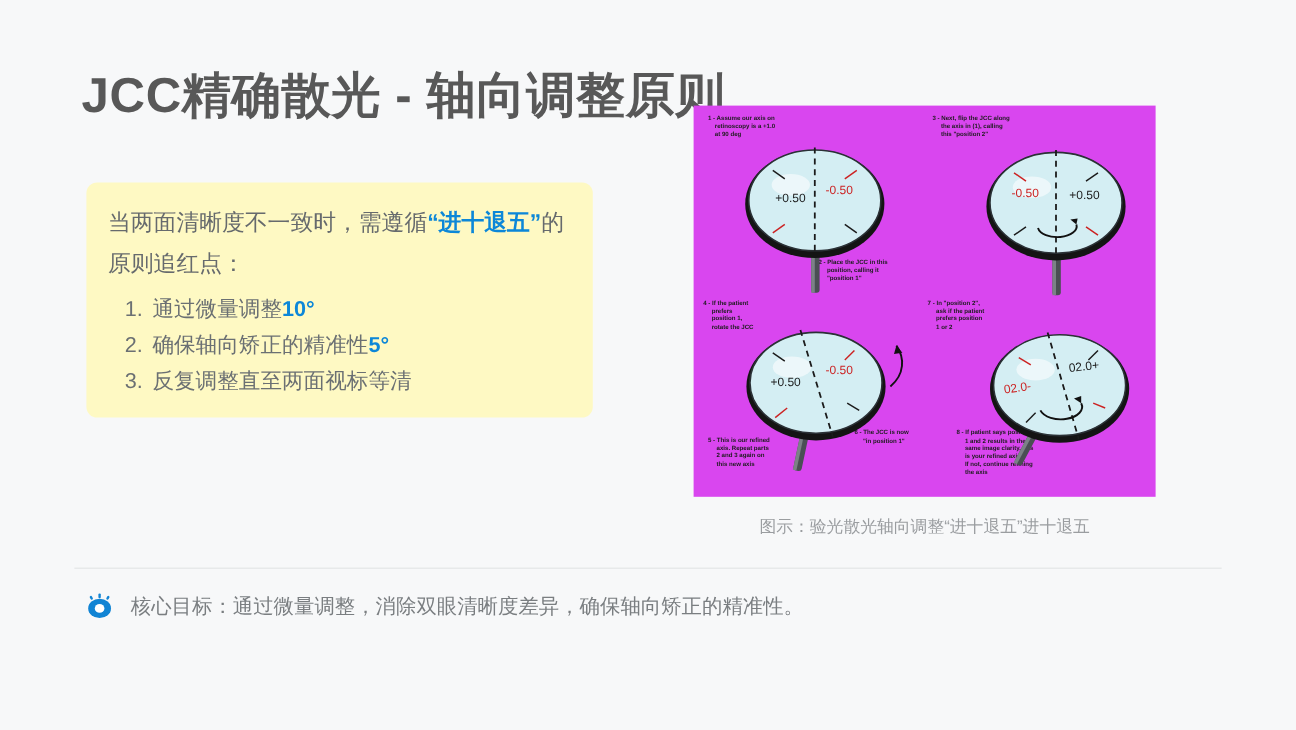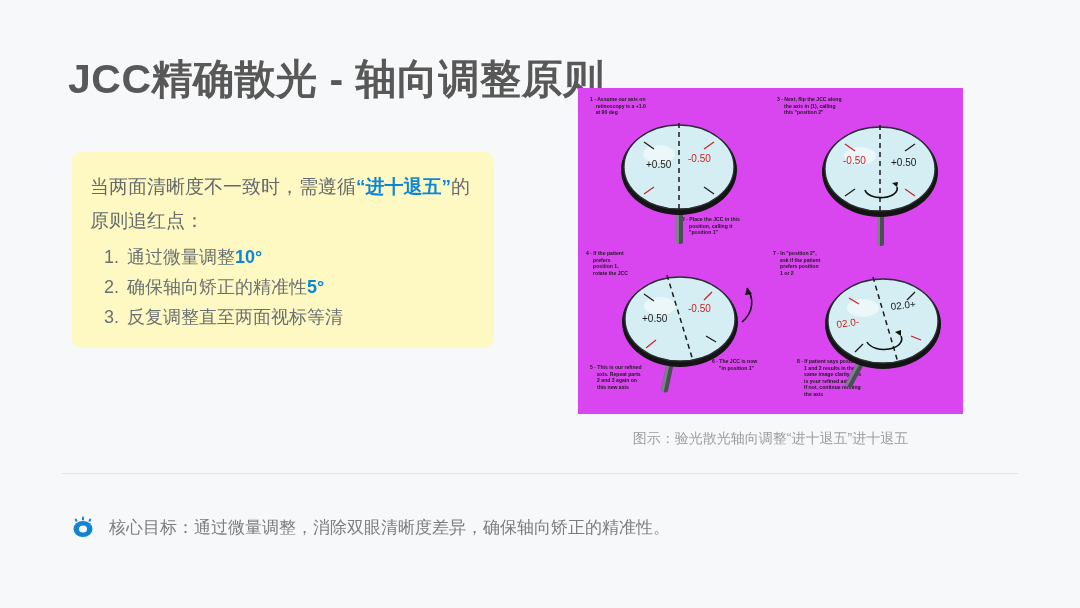--- a/index.html
+++ b/index.html
@@ -65,21 +65,21 @@
   .lens-svg { display: block; }
 
   
   .divider {
     position: absolute; left: 62px; top: 473px;
     width: 956px; height: 1px; background: #e3e5e7;
   }
 
   
   .footer {
-    position: absolute; left: 70px; top: 514px;
+    position: absolute; left: 70px; top: 492px;
     display: flex; align-items: center; gap: 13px;
   }
   .footer-icon { width: 26px; height: 26px; flex: 0 0 26px; }
   .footer-text { font-size: 17px; color: #7a7e81; white-space: nowrap; }
 </style>
 </head>
 <body>
 
 <div class="slide">
 

